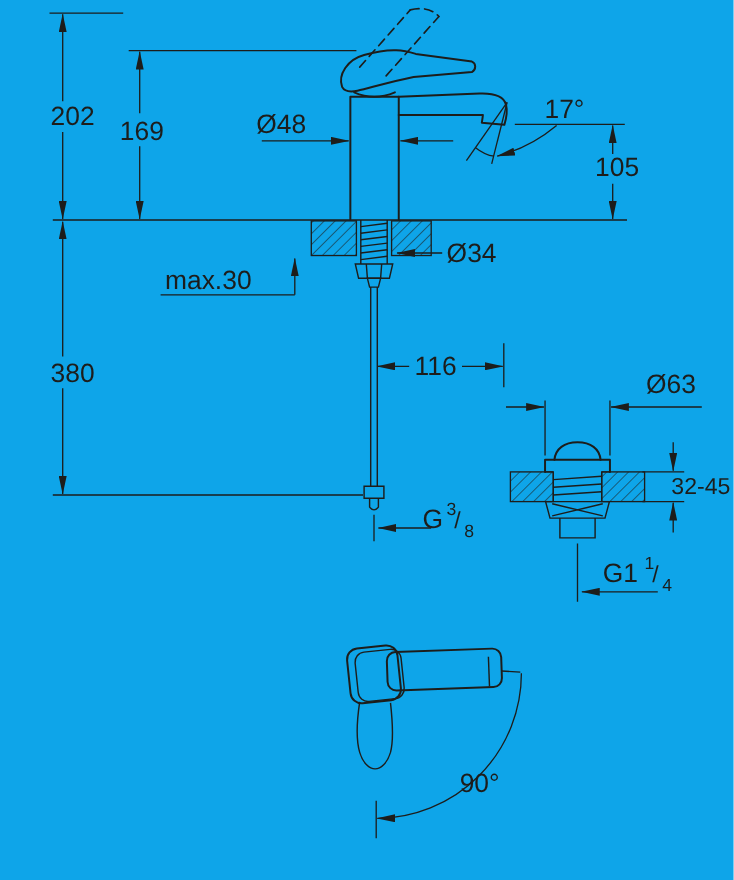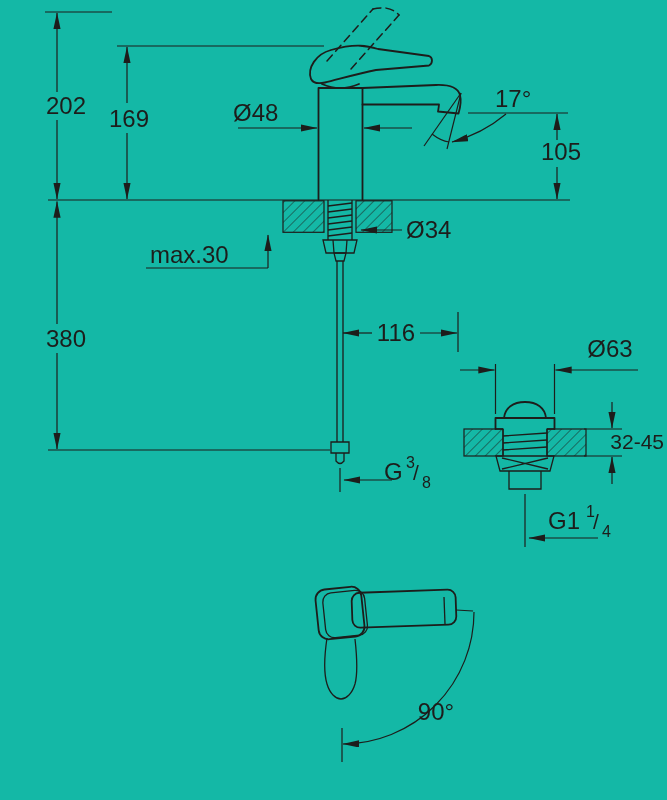--- a/index.html
+++ b/index.html
@@ -1,16 +1,16 @@
 <!DOCTYPE html>
 <html><head>
 <meta charset="utf-8">
 <style>
   html,body{margin:0;padding:0;background:#ffffff;}
-  .stage{width:667px;height:800px;background:#14b8a6;position:relative;overflow:hidden;
+  .stage{width:667px;height:800px;background:#0ea5e9;position:relative;overflow:hidden;
          font-family:"Liberation Sans","DejaVu Sans",sans-serif;}
   svg{display:block;}
   .draw{stroke:#1d1d1b;stroke-width:1.8;fill:none;stroke-linecap:round;stroke-linejoin:round;}
   .thin{stroke:#1d1d1b;stroke-width:1.3;fill:none;}
   .dim{stroke:#1d1d1b;stroke-width:1.2;fill:none;}
   .dashed{stroke:#1d1d1b;stroke-width:1.5;fill:none;stroke-dasharray:8 5;stroke-linecap:round;}
   .lbl{fill:#1d1d1b;font-size:24px;}
   .lbl-s{fill:#1d1d1b;font-size:16px;}
   .lbl-m{fill:#1d1d1b;font-size:21px;}
   .mid{text-anchor:middle;}

